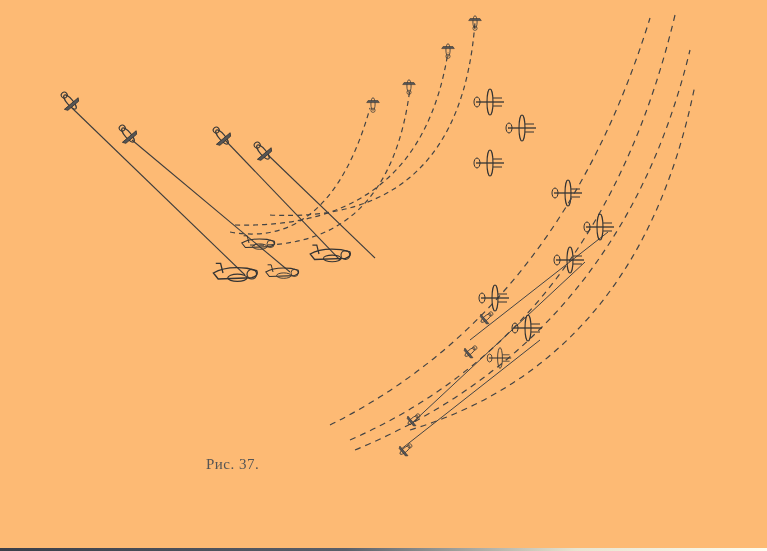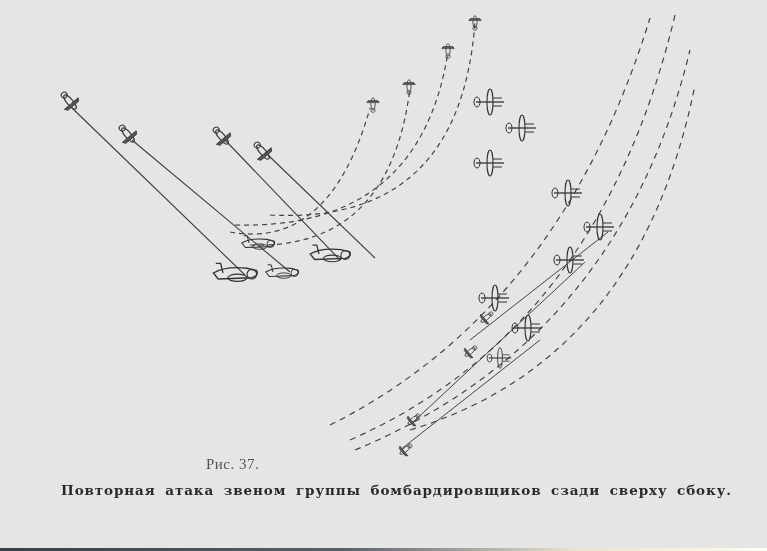--- a/index.html
+++ b/index.html
@@ -1,17 +1,17 @@
 <!DOCTYPE html>
 <html><head>
 <meta charset="utf-8">
 <style>
   html, body { margin: 0; padding: 0; }
   body { width: 767px; height: 551px; background: #fefdf2; overflow: hidden; position: relative; font-family: "DejaVu Serif", serif; }
-  .page { position: absolute; left: 0; top: 0; width: 767px; height: 548px; background: #e5e5e5; }
+  .page { position: absolute; left: 0; top: 0; width: 767px; height: 548px; background: #fdba74; }
   .bottom-edge { position: absolute; left: 0; bottom: 0; width: 767px; height: 3px; background: linear-gradient(90deg, #3a3f4a 0%, #5a5f6a 45%, #e8e4d0 75%, #fffdf0 100%); }
   svg.illus { position: absolute; left: 0; top: 0; }
   .fig-label { position: absolute; left: 206px; top: 456px; font-family: "Liberation Serif", serif; font-size: 15px; color: #555; letter-spacing: 0.5px; }
   .caption { position: absolute; left: 61px; top: 482px; font-family: "DejaVu Serif", serif; font-weight: bold; font-size: 13.5px; color: #2a2a2a; letter-spacing: 0.9px; word-spacing: 4px; white-space: nowrap; }
 </style>
 </head>
 <body>
 
 <div class="page">
   <svg class="illus" width="767" height="551" viewBox="0 0 767 551">
@@ -151,15 +151,14 @@
       <g transform="translate(413,420) rotate(50)">
           <use href="#fighter" transform="scale(0.7)"></use>
         </g>
       <g transform="translate(405,450) rotate(50)">
           <use href="#fighter" transform="scale(0.7)"></use>
         </g>
     </g>
   </svg>
 
   <div class="fig-label">Рис. 37.</div>
-  <div class="caption">Повторная атака звеном группы бомбардировщиков сзади сверху сбоку.</div>
 </div>
 <div class="bottom-edge"></div>
 
 </body></html>

